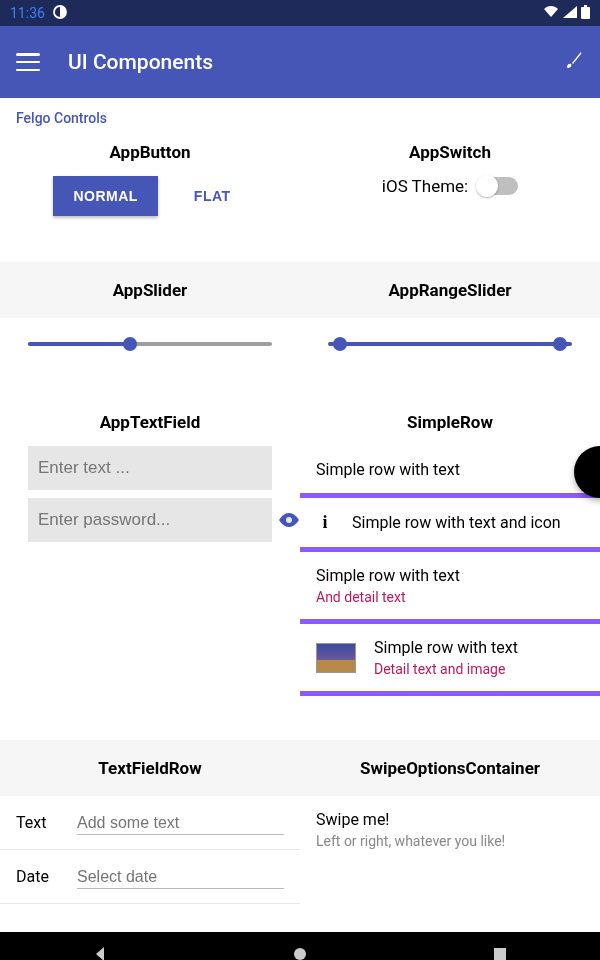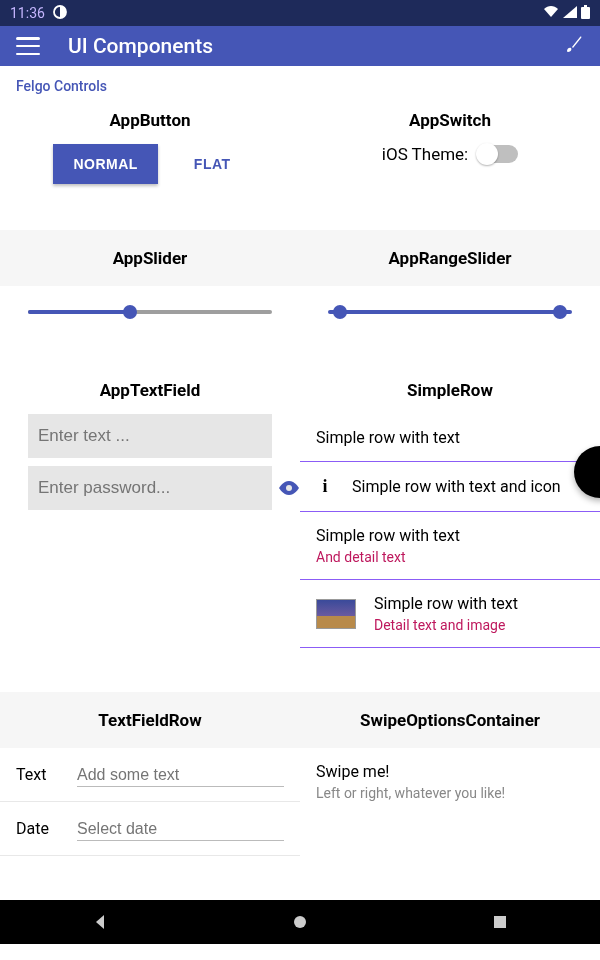--- a/index.html
+++ b/index.html
@@ -1,20 +1,20 @@
 <!DOCTYPE html>
 <html><head>
 <meta charset="utf-8">
 <style>
   * { box-sizing: border-box; margin: 0; padding: 0; }
   html, body { width: 600px; height: 960px; font-family: Roboto, -apple-system, Helvetica, Arial, sans-serif; background: #fff; overflow: hidden; }
-  .status-bar { height: 26px; background: #1e2a5a; color: #c4b5fd; display: flex; align-items: center; justify-content: space-between; padding: 0 10px; font-size: 14px; }
+  .status-bar { height: 26px; background: #1e2a5a; color: #3b82f6; display: flex; align-items: center; justify-content: space-between; padding: 0 10px; font-size: 14px; }
   .status-left { display: flex; align-items: center; gap: 8px; }
   .status-right { display: flex; align-items: center; gap: 4px; }
-  .app-bar { height: 40px; background: #4556b6; color: #fff; display: flex; align-items: center; padding: 0 16px; }
+  .app-bar { height: 72px; background: #4556b6; color: #fff; display: flex; align-items: center; padding: 0 16px; }
   .hamburger { width: 24px; height: 18px; display: flex; flex-direction: column; justify-content: space-between; margin-right: 28px; }
   .hamburger span { display: block; height: 2.5px; background: #fff; border-radius: 2px; }
   .app-title { font-size: 21px; font-weight: 500; flex: 1; }
   .brush-icon { font-size: 20px; }
   .content { height: 834px; overflow: hidden; background: #fff; }
   .section-label { color: #4556b6; font-size: 14px; font-weight: 500; padding: 12px 16px 6px; }
   .row2 { display: flex; }
   .cell { width: 50%; }
   .cell-title { font-size: 17px; font-weight: 700; text-align: center; padding: 10px 0 14px; color: #000; }
   .cell-title.tall { padding: 18px 0; }
@@ -28,21 +28,21 @@
   .slider-wrap { padding: 24px 28px 28px; }
   .slider { position: relative; height: 4px; background: #9e9e9e; border-radius: 2px; }
   .slider .fill { position: absolute; height: 4px; background: #4556b6; border-radius: 2px; left: 0; }
   .slider .thumb { position: absolute; width: 14px; height: 14px; background: #4556b6; border-radius: 50%; top: -5px; transform: translateX(-50%); }
   .tf-wrap { padding: 0 28px; }
   .tf { width: 100%; background: #e6e6e6; border: none; font-size: 17px; padding: 12px 10px; color: #555; margin-bottom: 8px; }
   .tf-row { display: flex; align-items: center; background: #e6e6e6; margin-bottom: 8px; }
   .tf-row input { flex: 1; background: transparent; border: none; font-size: 17px; padding: 12px 10px; color: #555; }
   .eye { color: #4556b6; font-size: 18px; padding: 0 10px; }
   .sr-list { }
-  .sr-item { display: flex; align-items: center; padding: 14px 16px; border-bottom: 1px solid #8b5cf6; gap: 18px; }
+  .sr-item { display: flex; align-items: center; padding: 14px 16px; border-bottom: 5px solid #8b5cf6; gap: 18px; }
   .sr-item.twoline { flex-direction: row; align-items: center; }
   .sr-texts { display: flex; flex-direction: column; gap: 2px; }
   .sr-title { font-size: 16px; color: #000; }
   .sr-detail { font-size: 14px; color: #be185d; margin-top: 2px; }
   .sr-icon { font-size: 18px; font-weight: 700; font-family: Georgia, serif; width: 18px; text-align: center; }
   .sr-thumb { width: 40px; height: 30px; display: flex; flex-direction: column; border: 1px solid #999; }
   .sr-thumb .sky { flex: 1; background: linear-gradient(#3a4a9a,#6a5aa0); }
   .sr-thumb .bld { height: 12px; background: #b88a4a; }
   .fab { position: absolute; right: -26px; top: 446px; width: 52px; height: 52px; background: #000; border-radius: 50%; box-shadow: 0 3px 6px rgba(0,0,0,.3); }
   .page { position: relative; }

